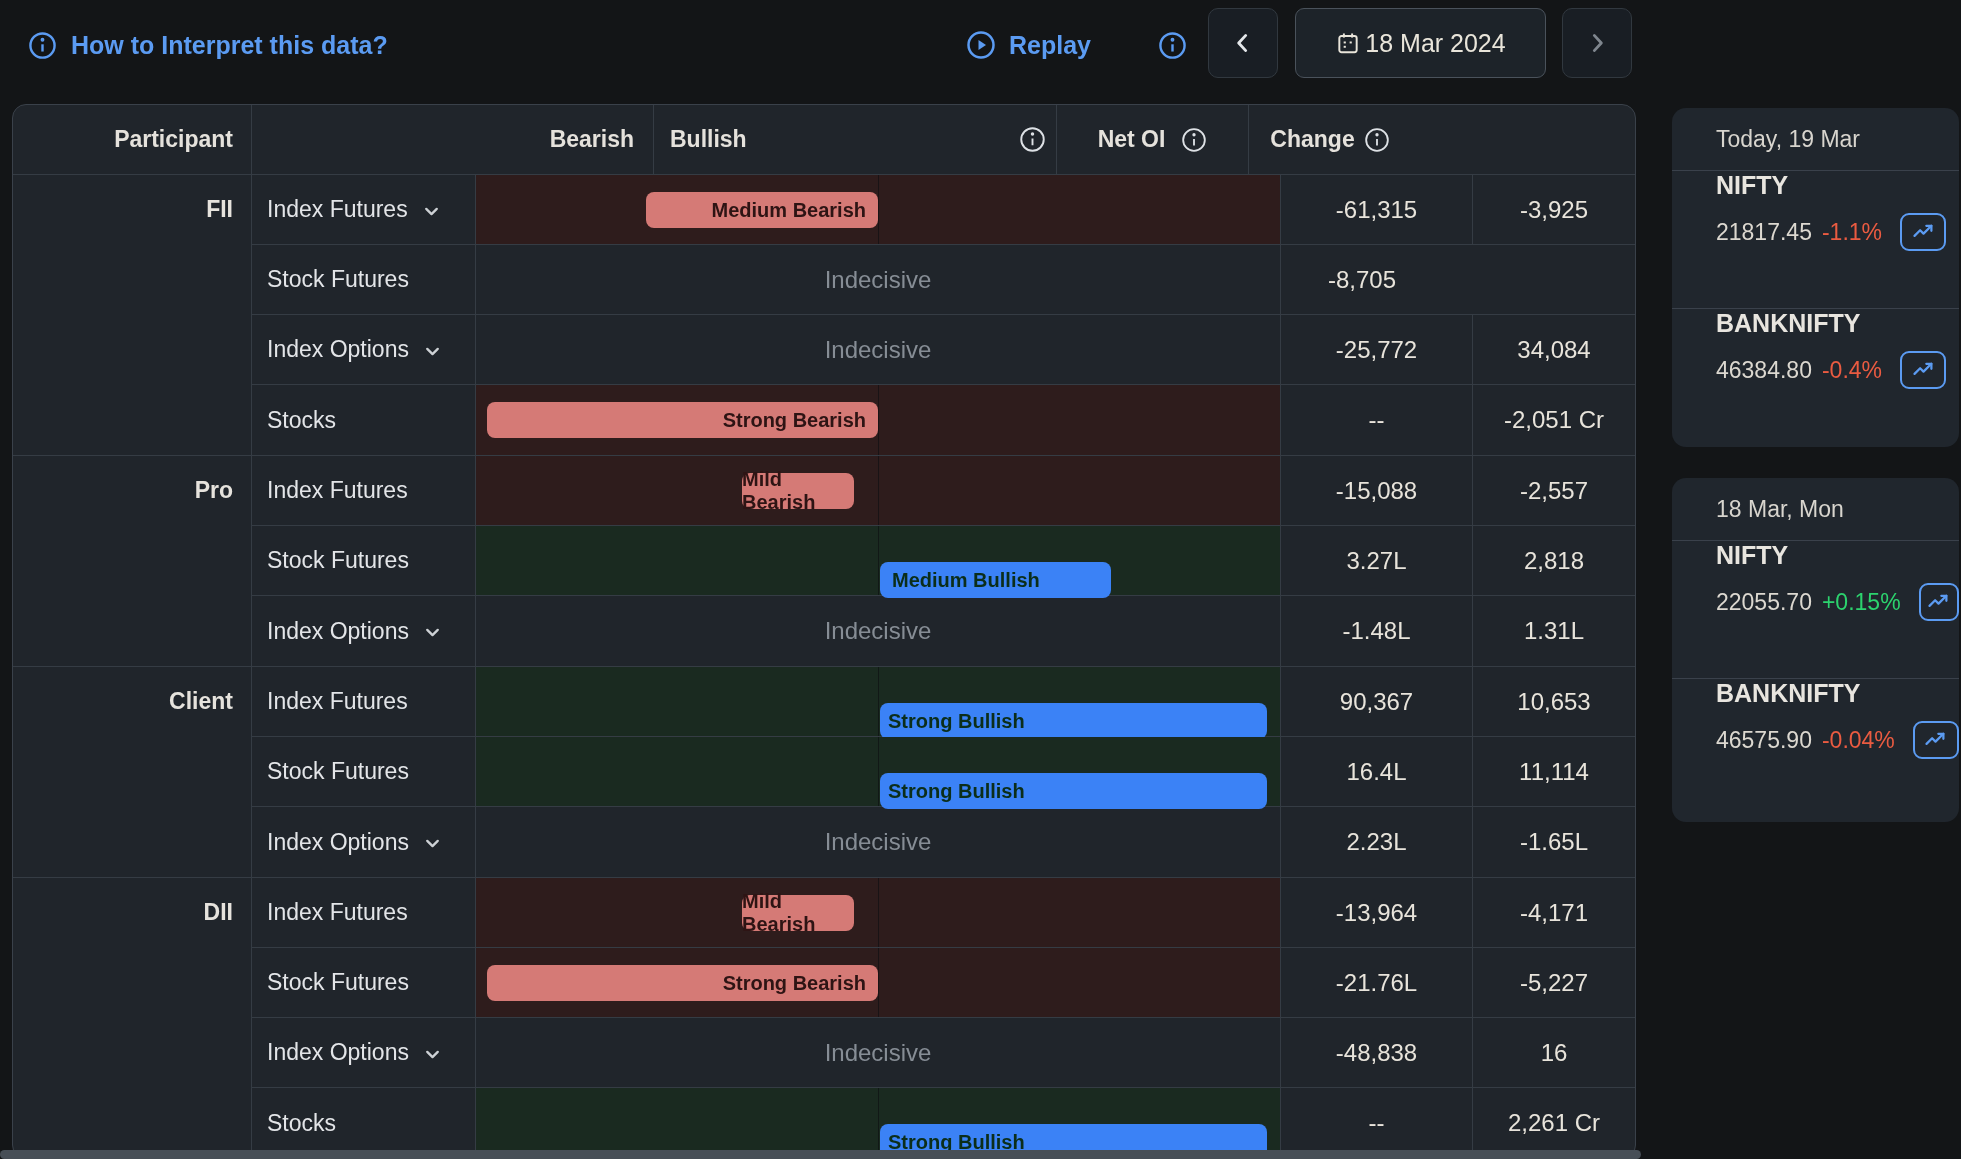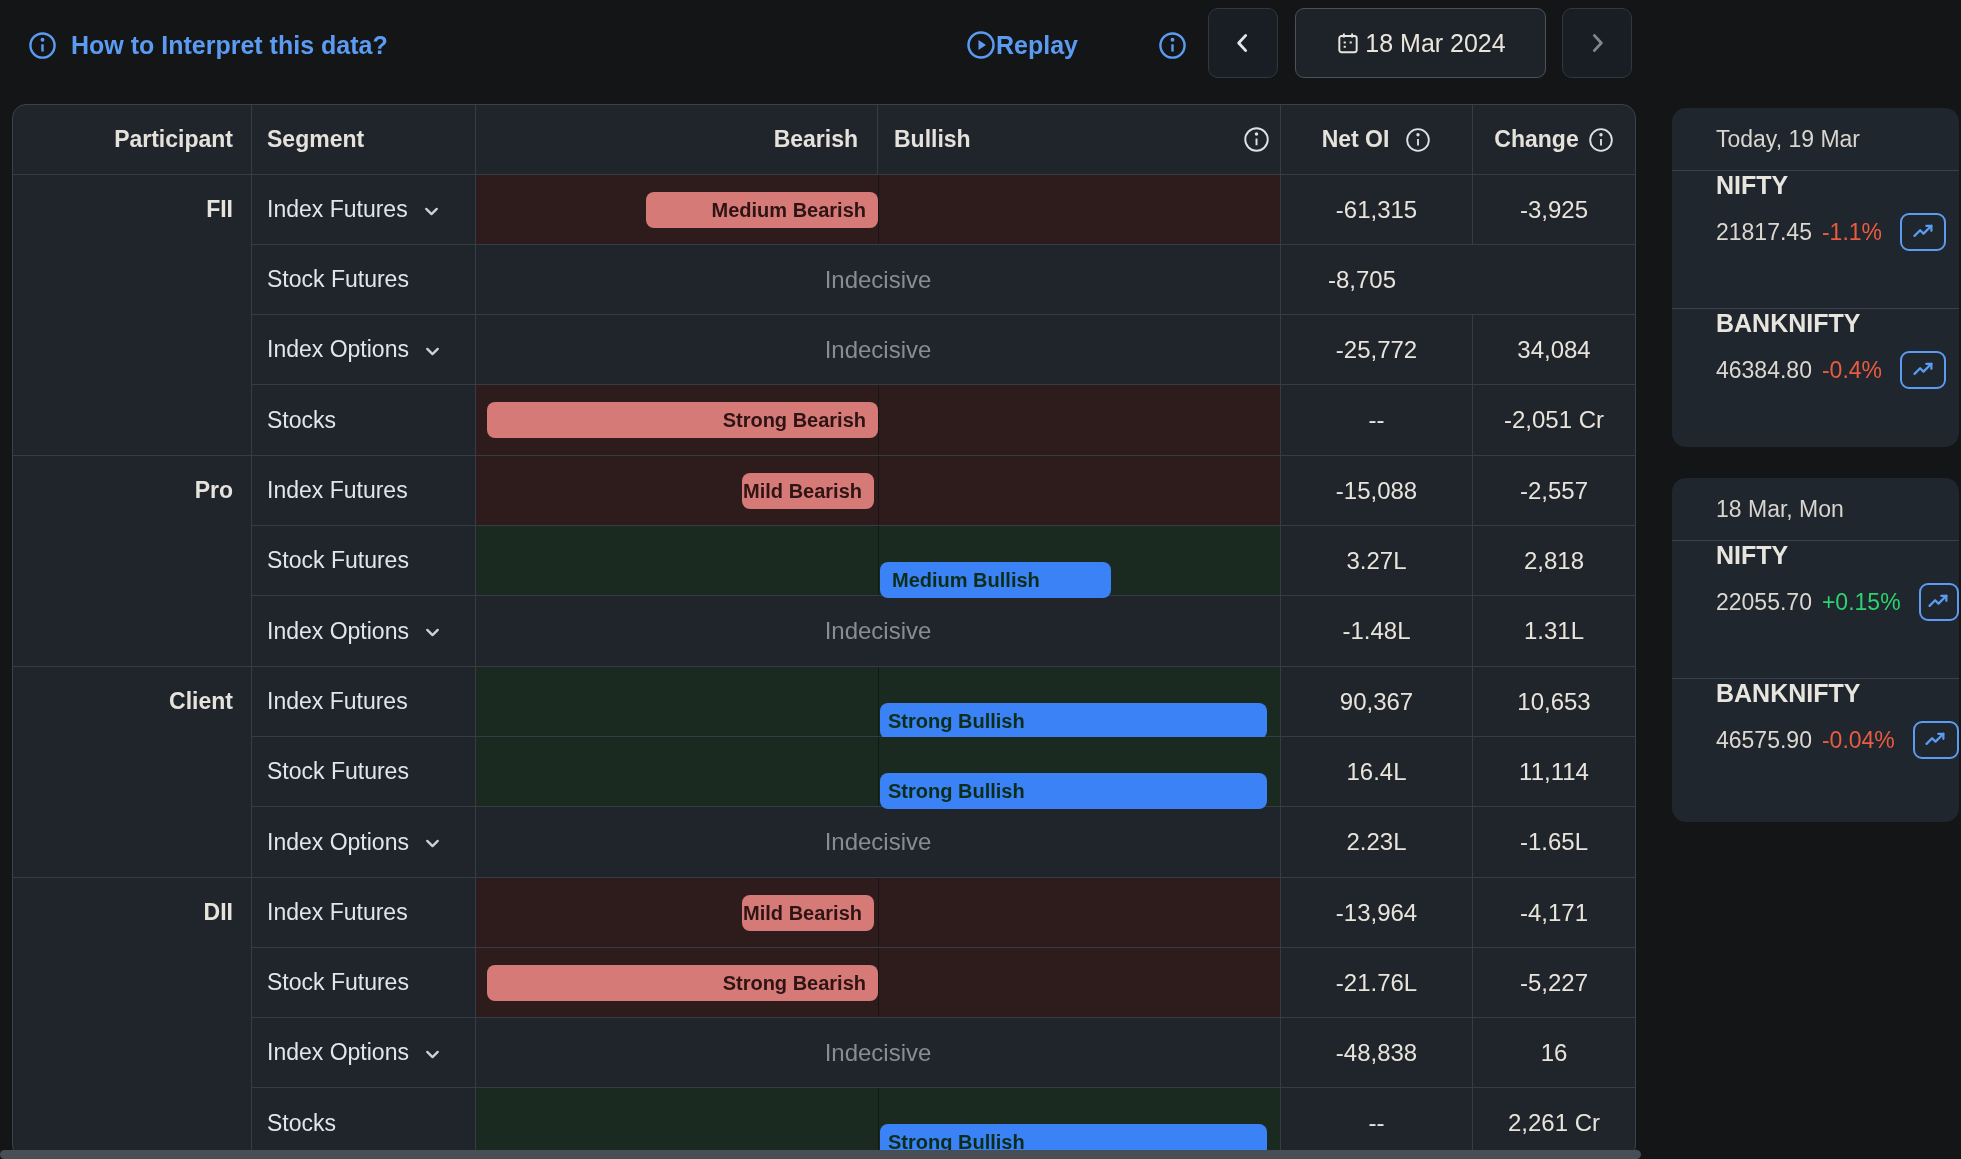--- a/index.html
+++ b/index.html
@@ -15,21 +15,21 @@
 
   
   .topbar { position:absolute; left:0; top:0; width:1961px; height:90px; }
   .howto {
     position:absolute; left:28px; top:0; height:90px;
     display:flex; align-items:center; gap:14px;
     color:#5b9bf2; font-size:25px; font-weight:700; cursor:pointer;
   }
   .replay {
     position:absolute; left:966px; top:0; height:90px;
-    display:flex; align-items:center; 
+    display:flex; align-items:center; gap:13px;
     color:#5b9bf2; font-size:25px; font-weight:700; cursor:pointer;
   }
   .topinfo { position:absolute; left:1158px; top:0; height:90px; display:flex; align-items:center; color:#5b9bf2; }
   .navbtn {
     position:absolute; top:8px; width:70px; height:70px;
     background:#191e24; border:1px solid #31383f; border-radius:10px;
     display:flex; align-items:center; justify-content:center; cursor:pointer;
   }
   .navbtn.prev { left:1208px; color:#e4e7ea; }
   .navbtn.next { left:1562px; color:#7f868e; }
@@ -86,21 +86,21 @@
     color:#868d95; font-size:24px;
   }
   .pill {
     position:absolute; top:17px; height:36px; border-radius:8px;
     display:flex; align-items:center; font-size:20px; font-weight:700;
   }
   .pill.bearp { background:#d57a76; color:#2e1414; justify-content:flex-end; padding-right:12px; }
   .pill.bullp { background:#3b82f6; color:#0b2e1a; justify-content:flex-start; padding-left:12px;margin-top:19px; }
   .pill.bearp.strong { width:391px; left:11px; }
   .pill.bearp.medium { width:232px; left:170px; }
-  .pill.bearp.mild   { width:132px; left:266px; }
+  .pill.bearp.mild   { width:112px; left:266px; }
   .pill.bullp.strong { width:387px; left:404px;padding-left:8px; }
   .pill.bullp.medium { width:231px; left:404px; }
   .numcell {
     display:flex; align-items:center; justify-content:center;
     font-size:24px; color:#e8e4db; border-right:1px solid #353c44; height:100%;
   }
   .numcell.netoi { width:192px; }
   .numcell.change { width:162px; border-right:none; }
 
   
@@ -196,21 +196,20 @@
           <polyline points="9.5,5 16,12 9.5,19"></polyline>
         </svg>
     </span>
   </div>
 </div>
 
 <div class="ptable">
 
   <div class="thead">
     <div class="hc participant">Participant</div>
-    <div class="hc segment">Segment</div>
     <div class="hc bearish">Bearish</div>
     <div class="hc bullish">
       <span>Bullish</span>
       <span class="hinfo" style="margin-left:auto;margin-right:10px;">
         <svg width="27" height="27" viewBox="0 0 24 24" fill="none" stroke="currentColor" stroke-width="1.7">
             <circle cx="12" cy="12" r="10"></circle>
             <line x1="12" y1="11" x2="12" y2="17"></line>
             <circle cx="12" cy="7.2" r="0.7" fill="currentColor"></circle>
           </svg>
       </span>

